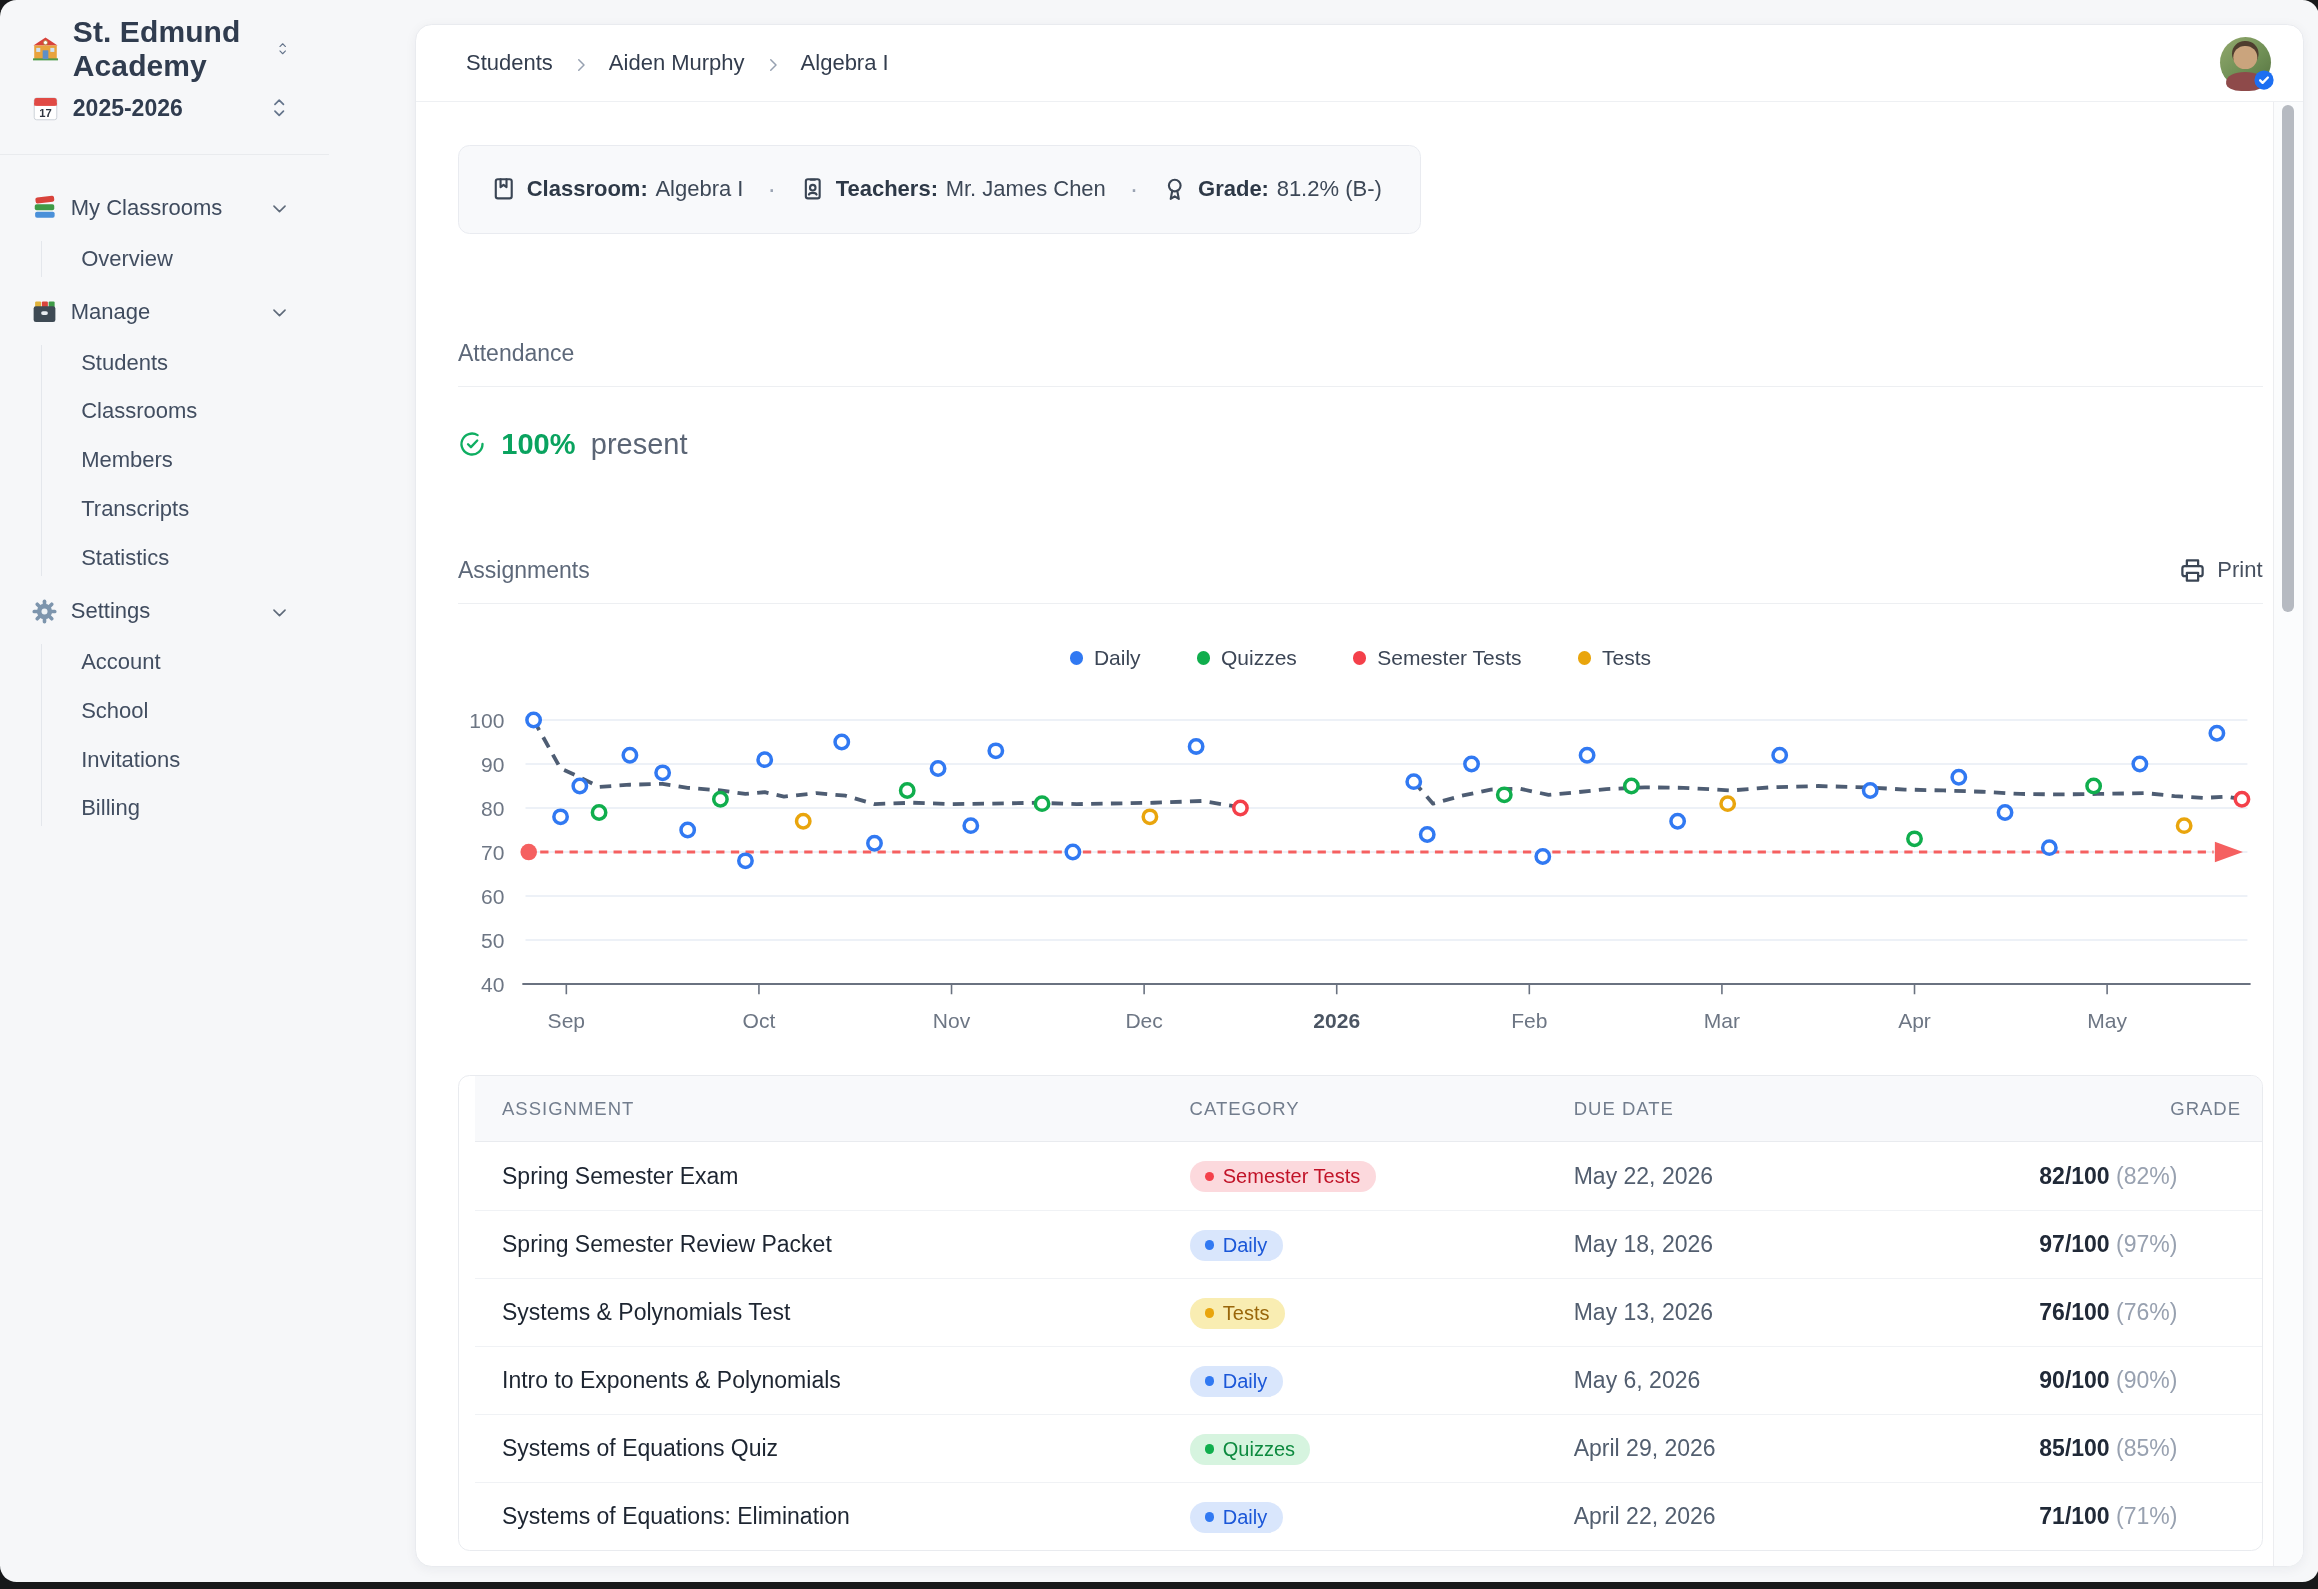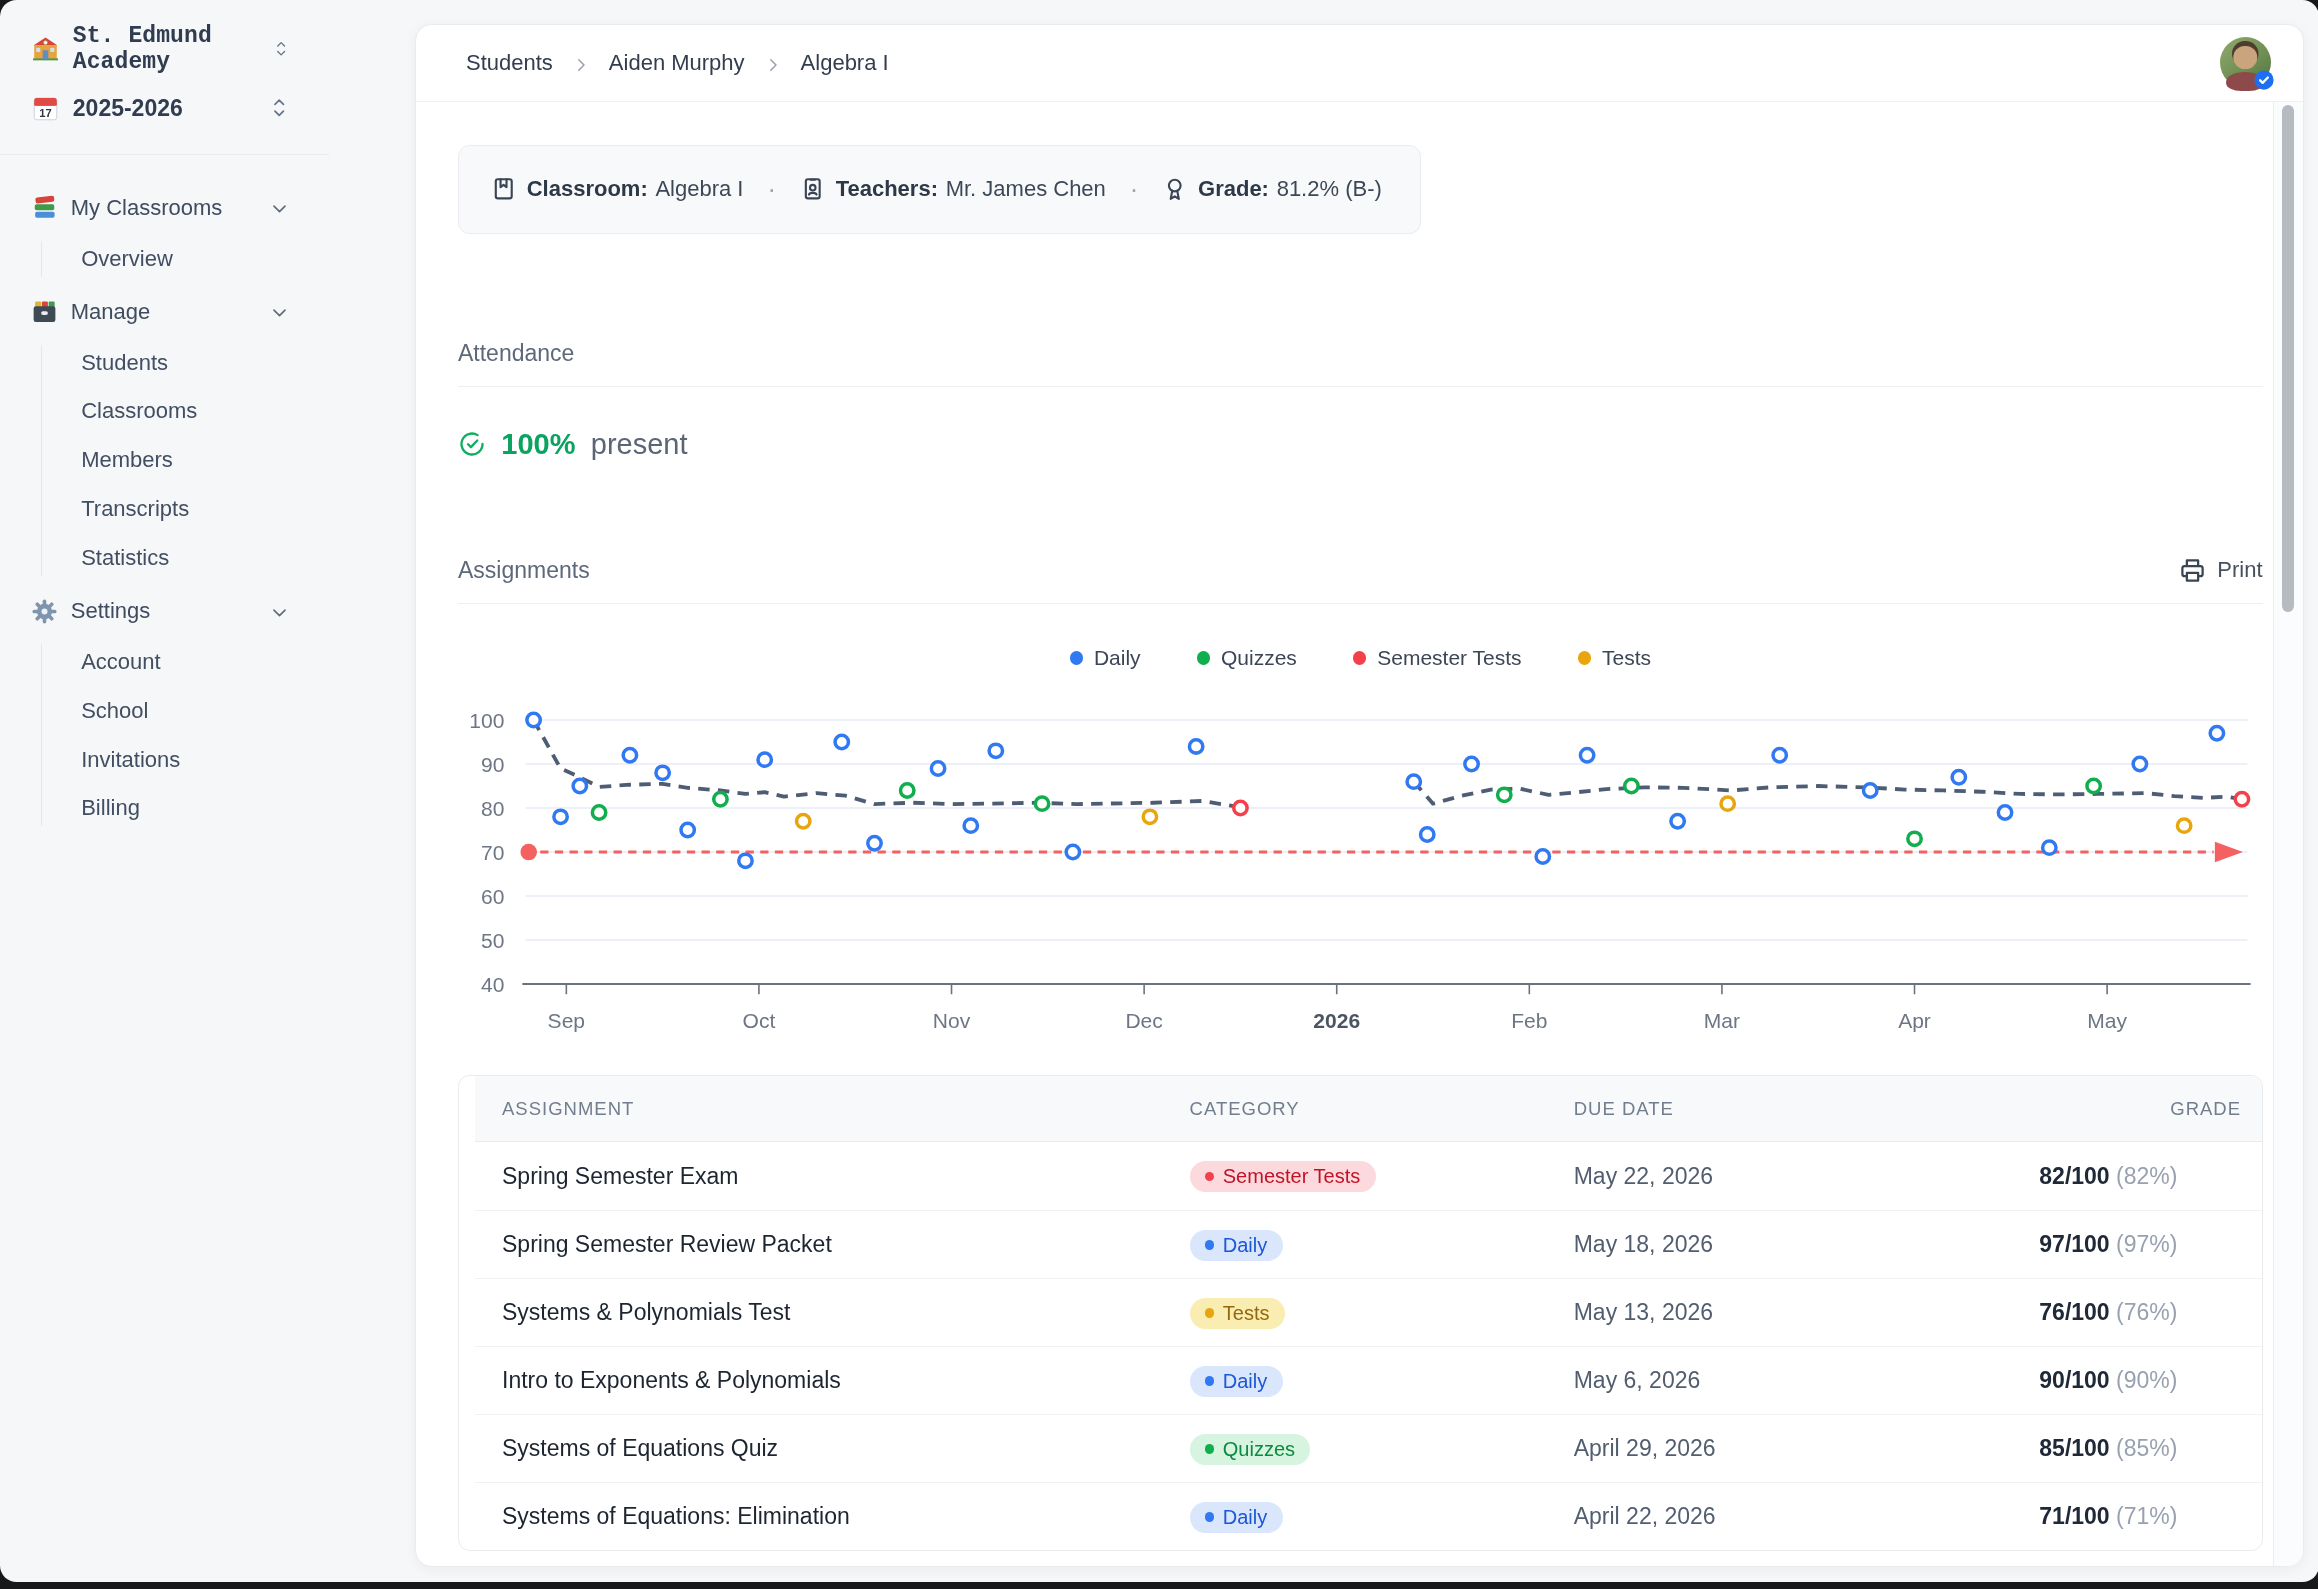--- a/index.html
+++ b/index.html
@@ -17,21 +17,21 @@
     border-radius: 16.6px;
     overflow: hidden;
     display: flex;
   }
 
   
   .sidebar { width:415px; flex:none; padding:29px 0 0 31px; }
   .side-row { display:flex; align-items:center; height:40px; width:258px; cursor:pointer; }
   .side-row .emoji-ic { width:29px; height:29px; flex:none; }
   .side-row .emoji-ic svg { width:100%; height:100%; display:block; }
-  .org-name { margin-left:12.8px; font-size:23px; font-weight:700; color:#303c4f; letter-spacing:0.1px;font-family:Liberation Mono, monospace; }
+  .org-name { margin-left:12.8px; font-size:30px; font-weight:700; color:#303c4f; letter-spacing:0.1px; }
   .year-name { margin-left:12.8px; font-size:23px; font-weight:700; color:#303c4f; }
   .updown { margin-left:auto; width:20.4px; height:25.5px; color:#64748b; }
   .updown svg { width:100%; height:100%; }
   .yr { margin-top:19px; }
   .side-divider { height:1.3px; background:#e9ebee; width:329px; margin:25.5px 0 0 -31px; }
 
   .nav { margin-top:33px; }
   .nav-parent { display:flex; align-items:center; height:40px; width:258px; color:#3f4b5e; font-size:22px; font-weight:500; cursor:pointer; }
   .nav-ic { width:27px; height:27px; margin-right:12.8px; flex:none; }
   .nav-ic svg { width:100%; height:100%; display:block; }

